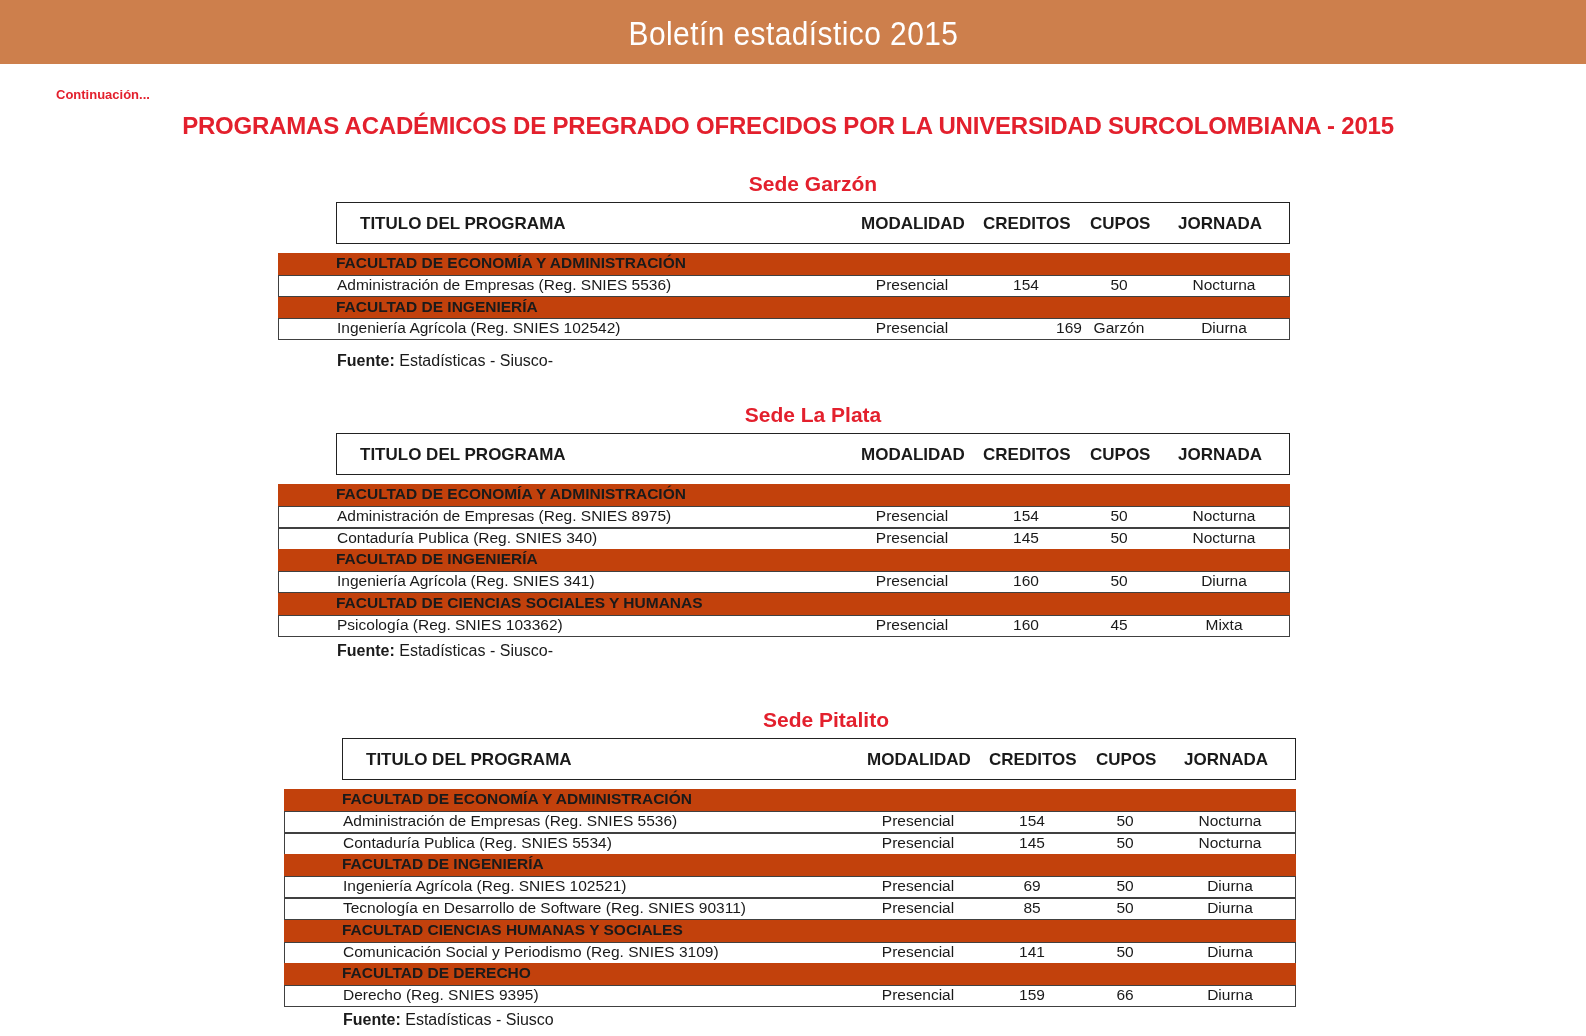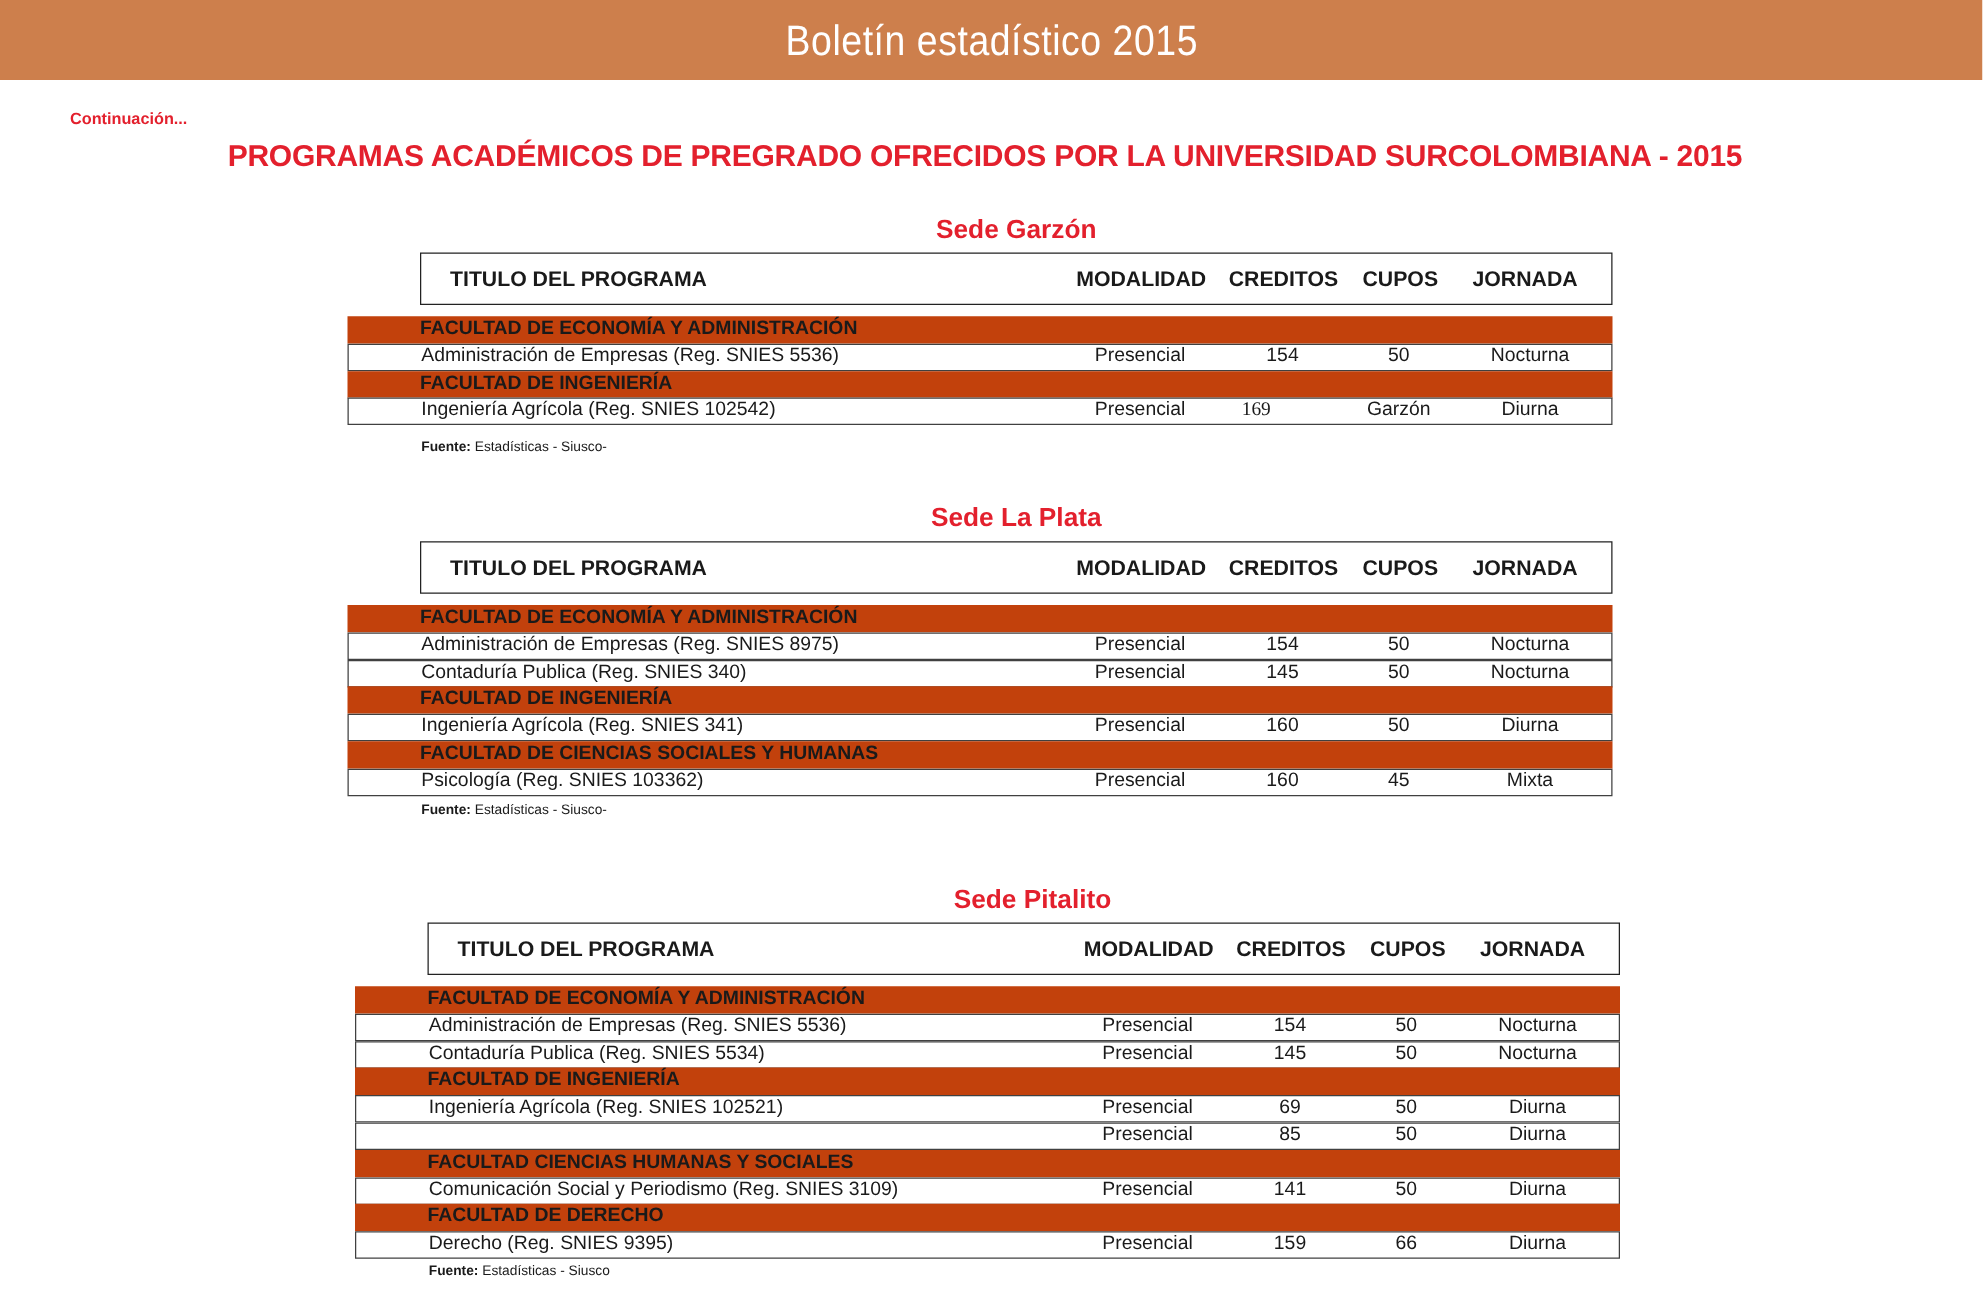--- a/index.html
+++ b/index.html
@@ -31,21 +31,21 @@
   }
   .hdr span { position:absolute; top:11px; white-space:nowrap; }
   .row {
     position:absolute; height:22px; box-sizing:border-box; font-size:15.5px;
   }
   .row.fac { background:#c2410c; font-weight:bold; }
   .row.prog { border:1px solid #404040; background:#fff; }
   .row span { position:absolute; top:1px; white-space:nowrap; }
   .row.prog span { top:0px; }
   .c { text-align:center; transform:translateX(-50%); }
-  .fuente { position:absolute; font-size:11px;text-align:right; }
+  .fuente { position:absolute; font-size:16px;text-align:right; }
   .fuente b { font-weight:bold; }
 </style>
 </head>
 <body>
 
 <div class="banner">
   <span class="banner-title">Boletín estadístico 2015</span>
 </div>
 <div class="continuation">Continuación...</div>
 <div class="main-title">PROGRAMAS ACADÉMICOS DE PREGRADO OFRECIDOS POR LA UNIVERSIDAD SURCOLOMBIANA - 2015</div>
@@ -68,21 +68,21 @@
       <span class="c" style="left: 747px;">154</span>
       <span class="c" style="left: 840px;">50</span>
       <span class="c" style="left: 945px;">Nocturna</span>
     </div>
     <div class="row fac" style="left: 278px; width: 1012px; top: 297px;">
       <span style="left: 58px;">FACULTAD DE INGENIERÍA</span>
     </div>
     <div class="row prog" style="left: 278px; width: 1012px; top: 318px;">
       <span style="left: 58px;">Ingeniería Agrícola (Reg. SNIES 102542)</span>
       <span class="c" style="left: 633px;">Presencial</span>
-      <span class="c" style="left: 726px; font-family: Liberation Serif, serif;">169</span>
+      <span class="c" style="left: 790px;">169</span>
       <span class="c" style="left: 840px;">Garzón</span>
       <span class="c" style="left: 945px;">Diurna</span>
     </div>
     <div class="fuente" style="left: 337px; top: 352px;"><b>Fuente:</b><span style="white-space: pre;"> Estadísticas - Siusco-</span></div>
     <div class="sede-title" style="left: 613px; width: 400px; top: 403px;">Sede La Plata</div>
     <div class="hdr" style="left: 336px; top: 433px; width: 954px;">
       <span style="left: 23px;">TITULO DEL PROGRAMA</span>
       <span style="left: 524px;">MODALIDAD</span>
       <span style="left: 646px;">CREDITOS</span>
       <span style="left: 753px;">CUPOS</span>
@@ -155,20 +155,21 @@
       <span style="left: 58px;">FACULTAD DE INGENIERÍA</span>
     </div>
     <div class="row prog" style="left: 284px; width: 1012px; top: 876px;">
       <span style="left: 58px;">Ingeniería Agrícola (Reg. SNIES  102521)</span>
       <span class="c" style="left: 633px;">Presencial</span>
       <span class="c" style="left: 747px;">69</span>
       <span class="c" style="left: 840px;">50</span>
       <span class="c" style="left: 945px;">Diurna</span>
     </div>
     <div class="row prog" style="left: 284px; width: 1012px; top: 898px;">
+      <span style="left: 58px;">Tecnología en Desarrollo de Software (Reg. SNIES 90311)</span>
       <span class="c" style="left: 633px;">Presencial</span>
       <span class="c" style="left: 747px;">85</span>
       <span class="c" style="left: 840px;">50</span>
       <span class="c" style="left: 945px;">Diurna</span>
     </div>
     <div class="row fac" style="left: 284px; width: 1012px; top: 920px;">
       <span style="left: 58px;">FACULTAD CIENCIAS HUMANAS Y SOCIALES</span>
     </div>
     <div class="row prog" style="left: 284px; width: 1012px; top: 942px;">
       <span style="left: 58px;">Comunicación Social y Periodismo (Reg. SNIES 3109)</span>

